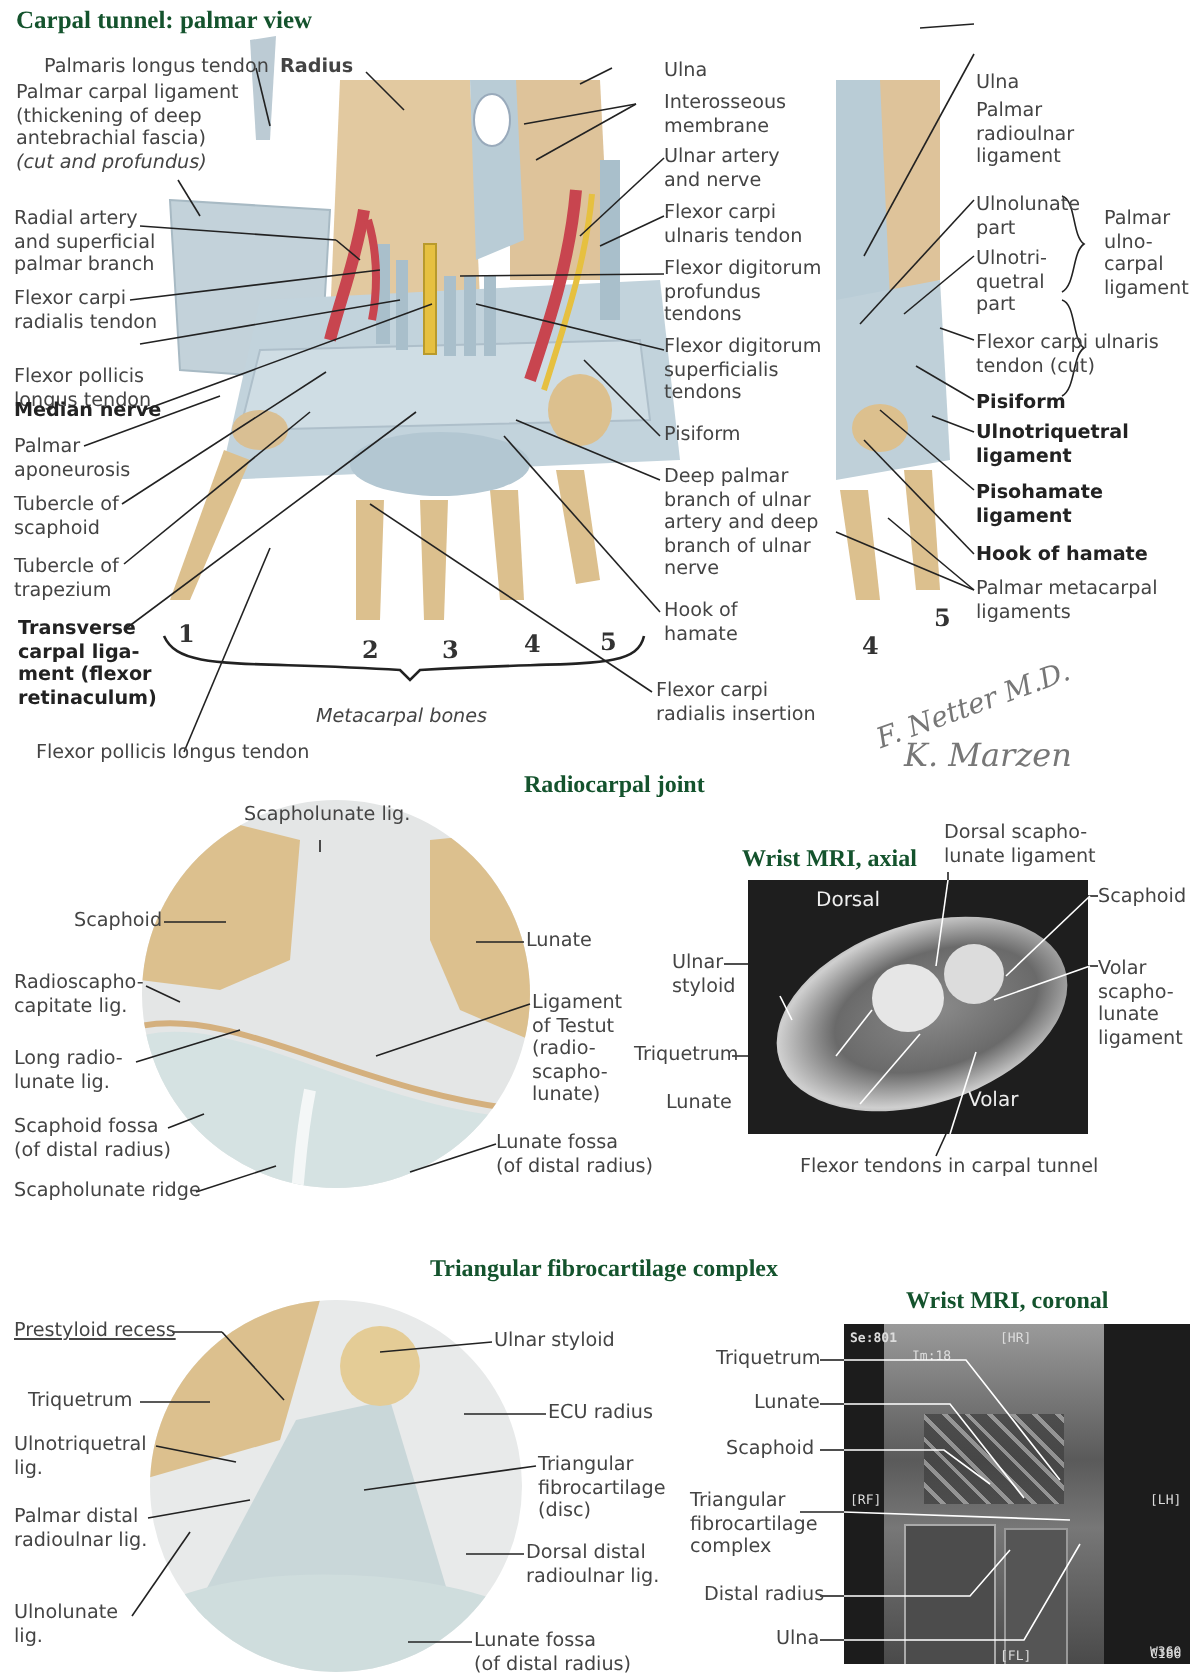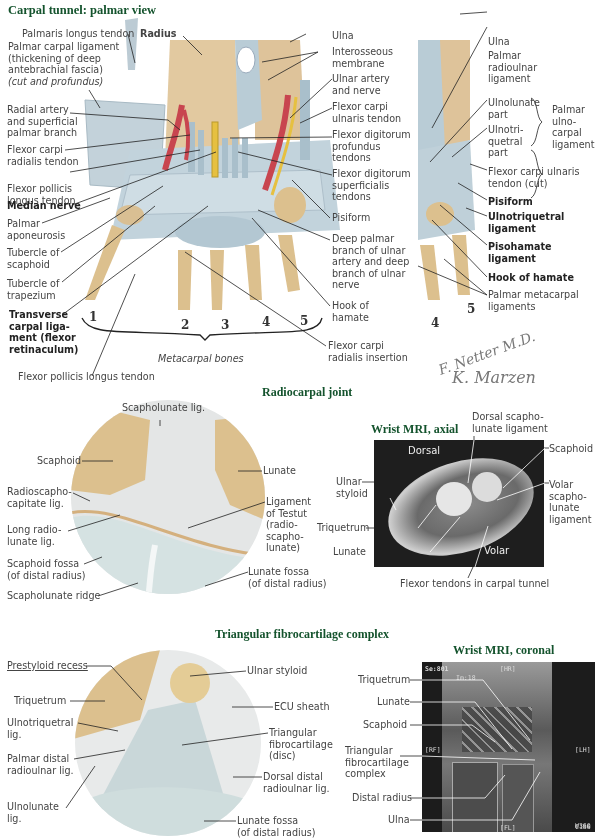--- a/index.html
+++ b/index.html
@@ -329,21 +329,21 @@
 <div class="title" style="left:215px;top:627px;">Triangular fibrocartilage complex</div>
 <div class="lbl" style="left:7px;top:660px;text-decoration:underline;">Prestyloid recess</div>
 <div class="lbl" style="left:14px;top:695px;">Triquetrum</div>
 <div class="lbl" style="left:7px;top:717px;">Ulnotriquetral
 lig.</div>
 <div class="lbl" style="left:7px;top:753px;">Palmar distal
 radioulnar lig.</div>
 <div class="lbl" style="left:7px;top:801px;">Ulnolunate
 lig.</div>
 <div class="lbl" style="left:247px;top:665px;">Ulnar styloid</div>
-<div class="lbl" style="left:274px;top:701px;">ECU sheath</div>
+<div class="lbl" style="left:274px;top:701px;">ECU radius</div>
 <div class="lbl" style="left:269px;top:727px;">Triangular
 fibrocartilage
 (disc)</div>
 <div class="lbl" style="left:263px;top:771px;">Dorsal distal
 radioulnar lig.</div>
 <div class="lbl" style="left:237px;top:815px;">Lunate fossa
 (of distal radius)</div>
 
 <div class="title" style="left:453px;top:643px;">Wrist MRI, coronal</div>
 <div style="position:absolute;left:422px;top:662px;width:173px;height:170px;background:#1c1c1c;overflow:hidden;">

